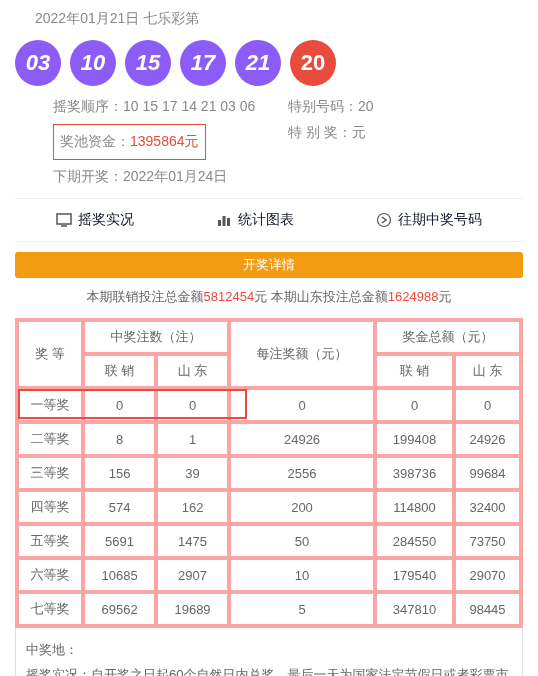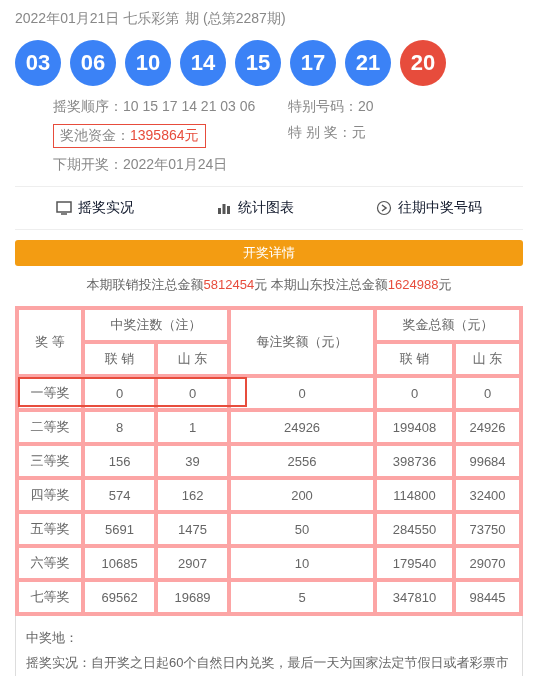--- a/index.html
+++ b/index.html
@@ -16,20 +16,21 @@
     }
     .container {
       padding: 10px 15px;
     }
     .header-row {
       display: flex;
       align-items: center;
       gap: 6px;
       margin-bottom: 12px;
       color: #888;
+      margin-left: 20px;
     }
     .period-select {
       border: 1px solid #ccc;
       padding: 2px 6px;
       font-size: 13px;
       background: #fff;
       color: #333;
     }
     .balls-row {
       display: flex;
@@ -41,21 +42,22 @@
       height: 46px;
       border-radius: 50%;
       display: flex;
       align-items: center;
       justify-content: center;
       font-size: 22px;
       font-weight: bold;
       color: #fff;
     }
     .ball.orange {
-      background: #3b82f6;
+      background: #8b5cf6;
+      font-style: italic;
     }
     .ball.red {
       background: #e74c3c;
     }
     .info-grid {
       display: grid;
       grid-template-columns: 1fr 1fr;
       row-gap: 8px;
       margin-bottom: 8px;
       color: #888;
@@ -145,37 +147,34 @@
     }
     .notes-row {
       margin-bottom: 2px;
     }
     .table-wrap {
       position: relative;
     }
     .pool-highlight {
       border: 1px solid #e74c3c;
       display: inline-block;
-      padding: 2px 6px;
+      padding: 8px 6px;
     }
   </style>
 </head>
 <body>
 
 <div class="container">
   <div class="header-row">
     <span>2022年01月21日 七乐彩第</span>
-    <span>期 (总第2287期)</span>
   </div>
 
   <div class="balls-row">
     <div class="ball orange">03</div>
-    <div class="ball orange">06</div>
     <div class="ball orange">10</div>
-    <div class="ball orange">14</div>
     <div class="ball orange">15</div>
     <div class="ball orange">17</div>
     <div class="ball orange">21</div>
     <div class="ball red">20</div>
   </div>
 
   <div class="info-grid">
     <div>
       <span>摇奖顺序：</span><span>10 15 17 14 21 03 06</span>
     </div>

